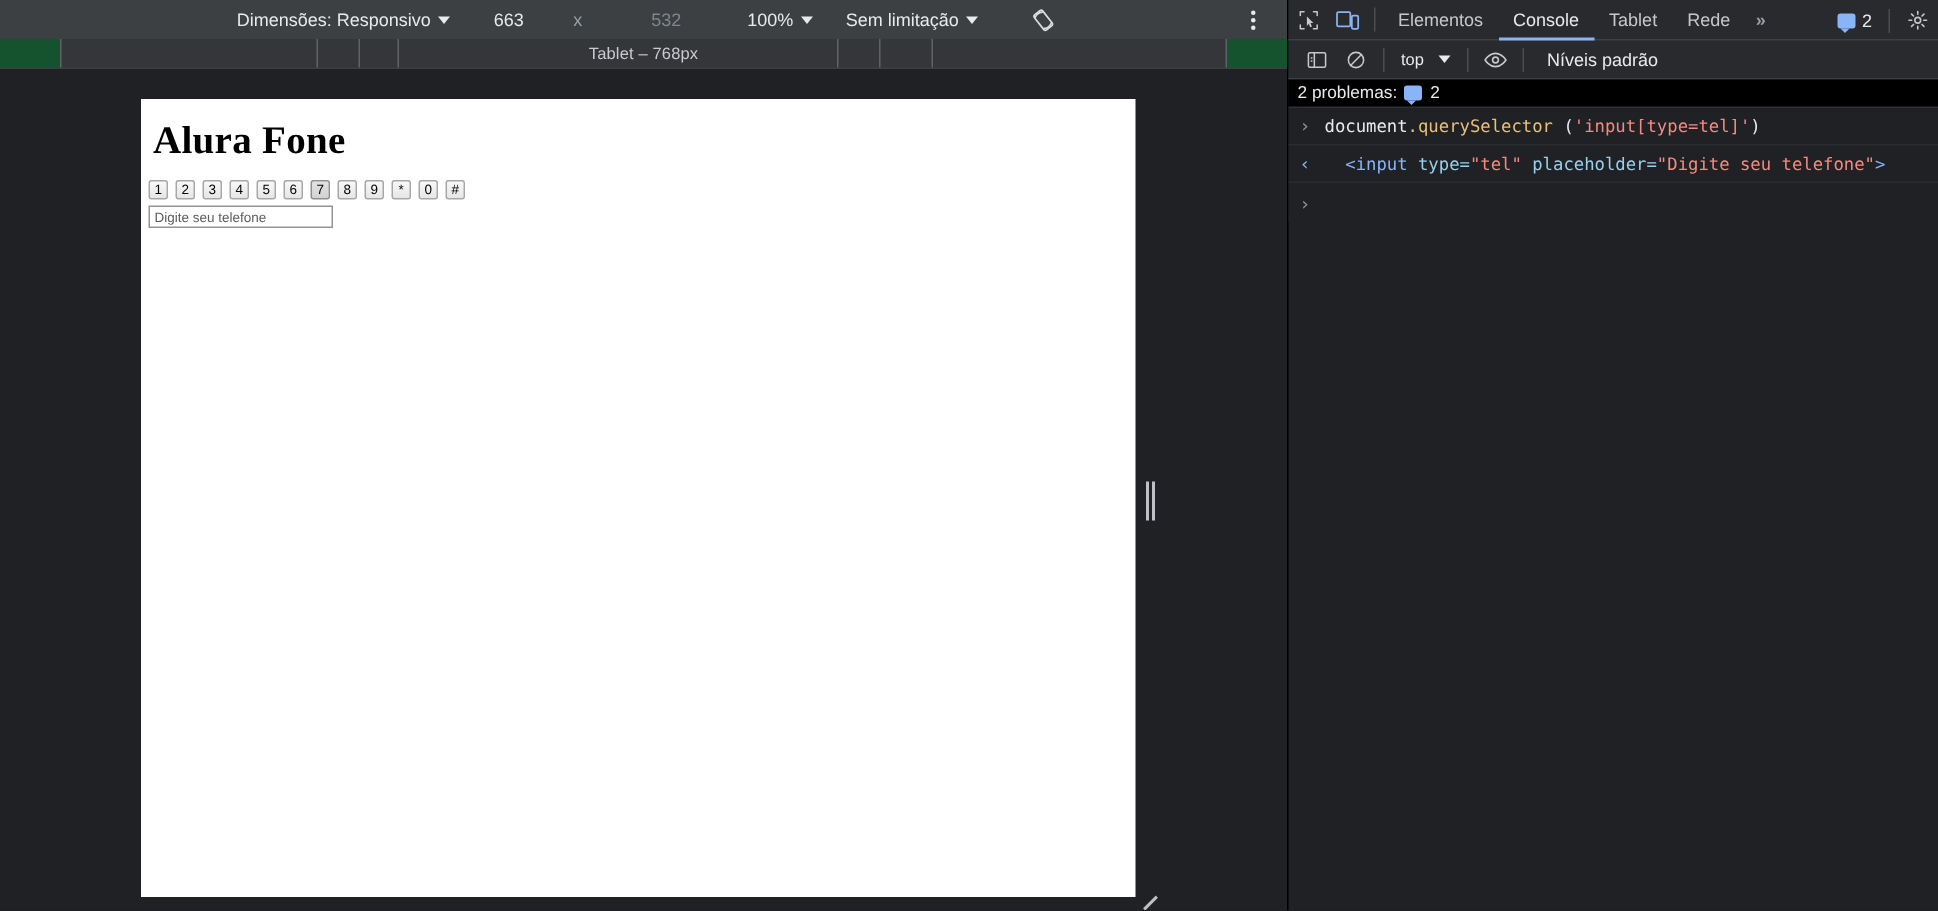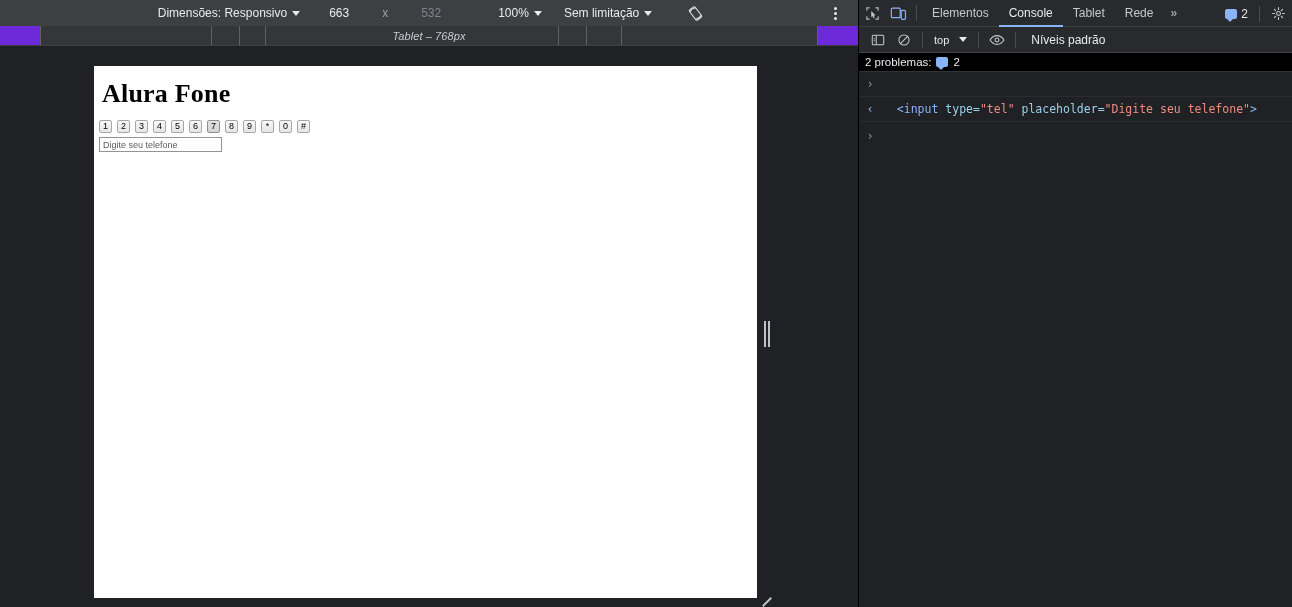--- a/index.html
+++ b/index.html
@@ -42,39 +42,38 @@
     border-left: 4px solid transparent;
     border-right: 4px solid transparent;
     border-top: 5px solid #e8eaed;
   }
   .dim-input {
     width: 46px; text-align: center; color: #e8eaed;
     background: transparent; border: none; font-size: 12px;
     font-family: "Liberation Sans", sans-serif; outline: none;
     padding: 2px 0;
   }
-  .dim-input.dim-muted { color: #80868b; }
+  .dim-input.dim-muted { color: #80868b; text-align: right; }
   .dim-x { color: #9aa0a6; padding: 0 10px; font-size: 12px; }
   .dt-sep { width: 18px; }
   #rotate-icon { margin-left: 16px; width: 22px; height: 22px; display:flex; align-items:center; justify-content:center; cursor: pointer;}
   #dt-more {
     position: absolute; right: 14px; top: 0; height: 26px;
     display: flex; align-items: center; justify-content: center;
     width: 18px; cursor: pointer;
   }
   .dots-v { display: flex; flex-direction: column; gap: 2px; align-items: center; }
   .dots-v i { width: 3px; height: 3px; border-radius: 50%; background: #e8eaed; display:block; }
 
   
   #device-ruler {
     position: absolute; left: 0; top: 26px;
     width: 858px; height: 20px;
-    background: #6d28d9;
+    background: #14532d;
     border-bottom: 1px solid #3c4043;
-    font-style: italic;
   }
   .ruler-track {
     position: absolute; left: 40px; top: 0; width: 778px; height: 19px;
     background: #35363a;
     border-left: 1px solid #5f6368;
     border-right: 1px solid #5f6368;
   }
   .ruler-tick {
     position: absolute; top: 0; width: 1px; height: 19px; background: #5f6368;
   }
@@ -467,20 +466,21 @@
 
     <div id="issues-strip">
       <span>2 problemas:</span>
       <span class="msg-chip"></span>
       <span class="count">2</span>
     </div>
 
     <div id="console-body">
         <div class="console-row">
           <div class="row-gutter gutter-in">›</div>
+          <div class="row-content"><span class="tok-plain">document</span><span class="tok-prop">.querySelector</span><span class="tok-plain"> (</span><span class="tok-str">'input[type=tel]'</span><span class="tok-plain">)</span></div>
         </div>
         <div class="console-row">
           <div class="row-gutter gutter-out">‹</div>
           <div class="row-content"><span class="tok-tag">  &lt;input</span><span class="tok-attr"> type=</span><span class="tok-val">"tel"</span><span class="tok-attr"> placeholder=</span><span class="tok-val">"Digite seu telefone"</span><span class="tok-tag">&gt;</span></div>
         </div>
         <div class="console-row prompt-row">
           <div class="row-gutter gutter-in">›</div>
           <div class="row-content"></div>
         </div>
       </div>

